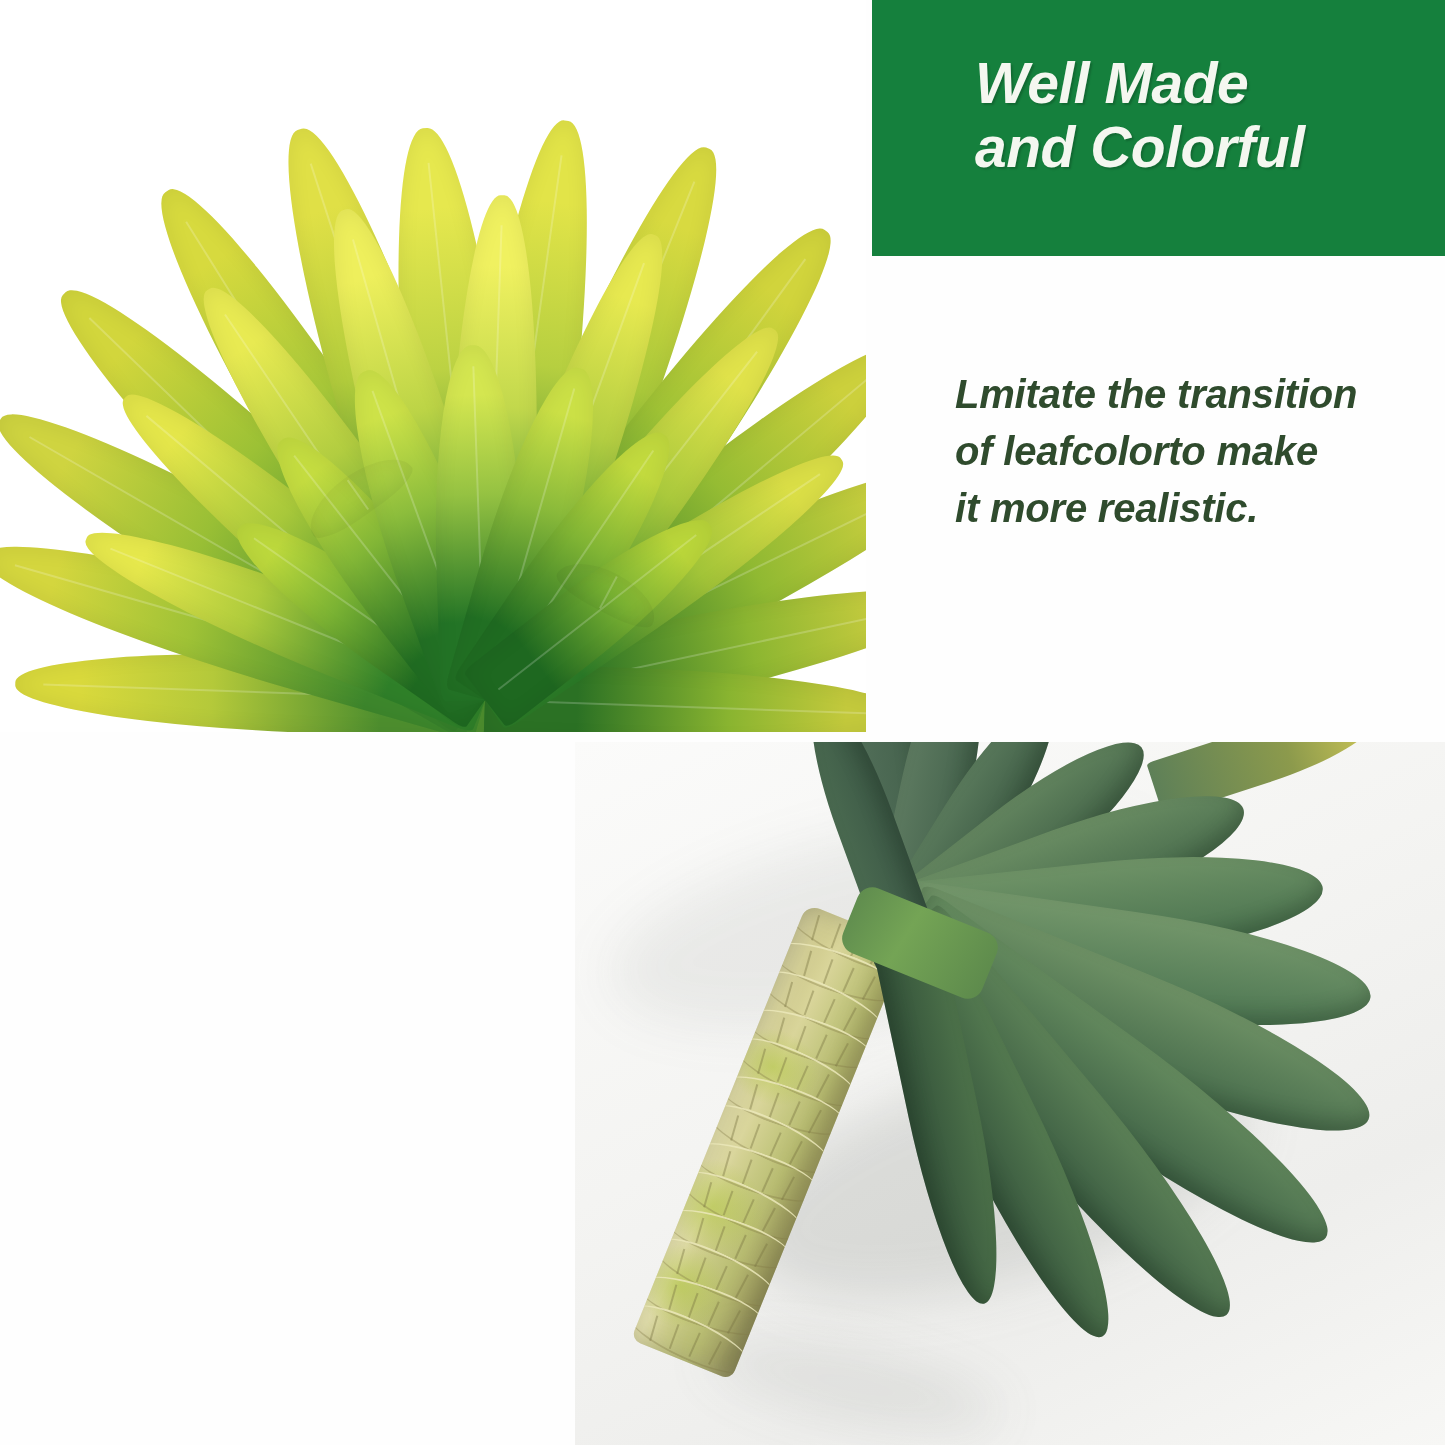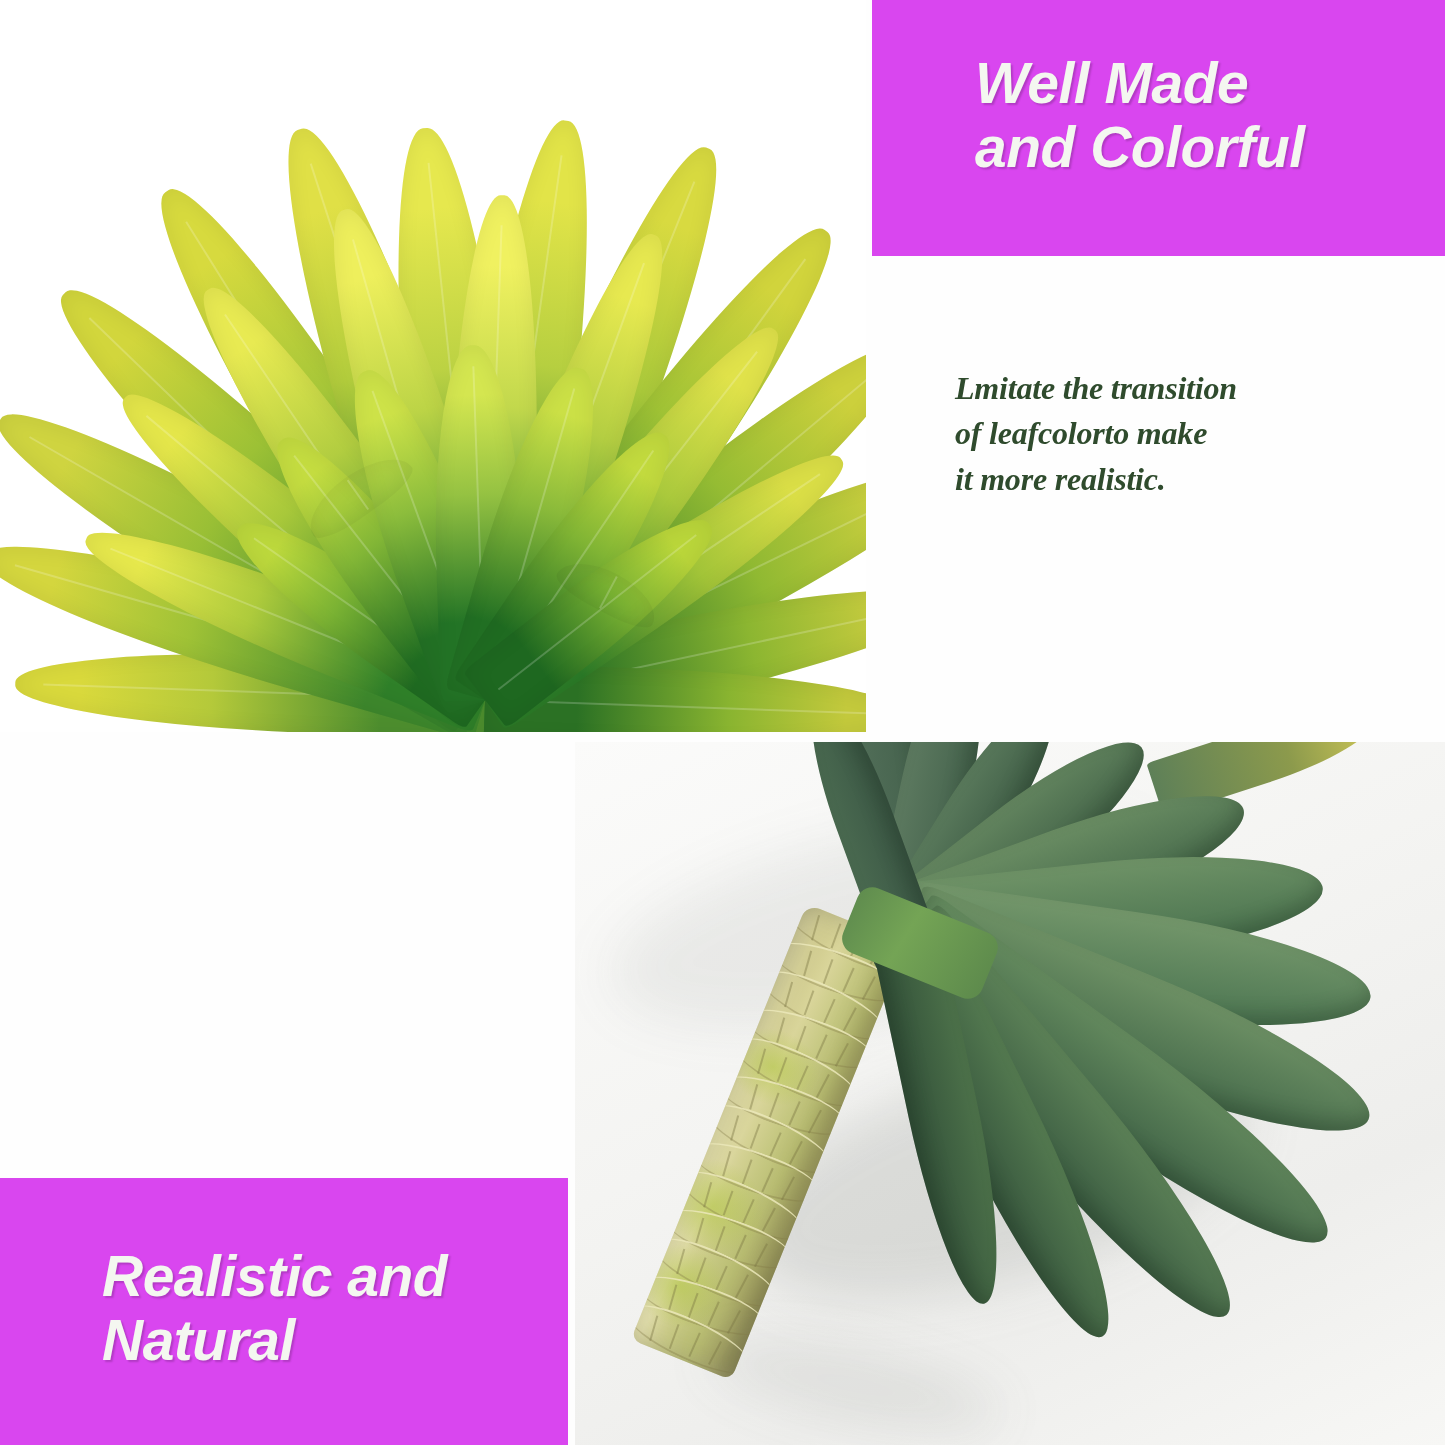--- a/index.html
+++ b/index.html
@@ -109,21 +109,21 @@
   }
   .stem-greenpatch {
     position: absolute;
     border-radius: 50%;
     background: radial-gradient(ellipse, rgba(175,198,62,0.55) 0%, rgba(175,198,62,0) 70%);
   }
 
   
   .panel-green {
     position: absolute;
-    background: #d946ef;
+    background: #15803d;
   }
   .panel-topright {
     left: 872px;
     top: 0;
     width: 573px;
     height: 256px;
   }
   .panel-bottomleft {
     left: 0;
     top: 1178px;
@@ -160,22 +160,21 @@
     font-weight: bold;
     font-style: italic;
     line-height: 1.42;
     letter-spacing: -0.2px;
     white-space: pre-line;
   }
   .bodytext-right {
     left: 955px;
     top: 366px;
     width: 450px;
-    font-size: 32px;
-    font-family: Liberation Serif, serif;
+    font-size: 40px;
   }
   .bodytext-left {
     left: 58px;
     top: 893px;
     width: 520px;
     font-size: 40px;
   }
 </style>
 </head>
 <body>
@@ -320,18 +319,14 @@
   <div class="panel-green panel-topright">
     <div class="headline headline-topright">Well Made
 and Colorful</div>
   </div>
 
   <div class="bodytext bodytext-right">Lmitate the transition
 of leafcolorto make
 it more realistic.</div>
 
 
-  <div class="panel-green panel-bottomleft">
-    <div class="headline headline-bottomleft">Realistic and
-Natural</div>
-  </div>
 
 </div>
 
 </body></html>

